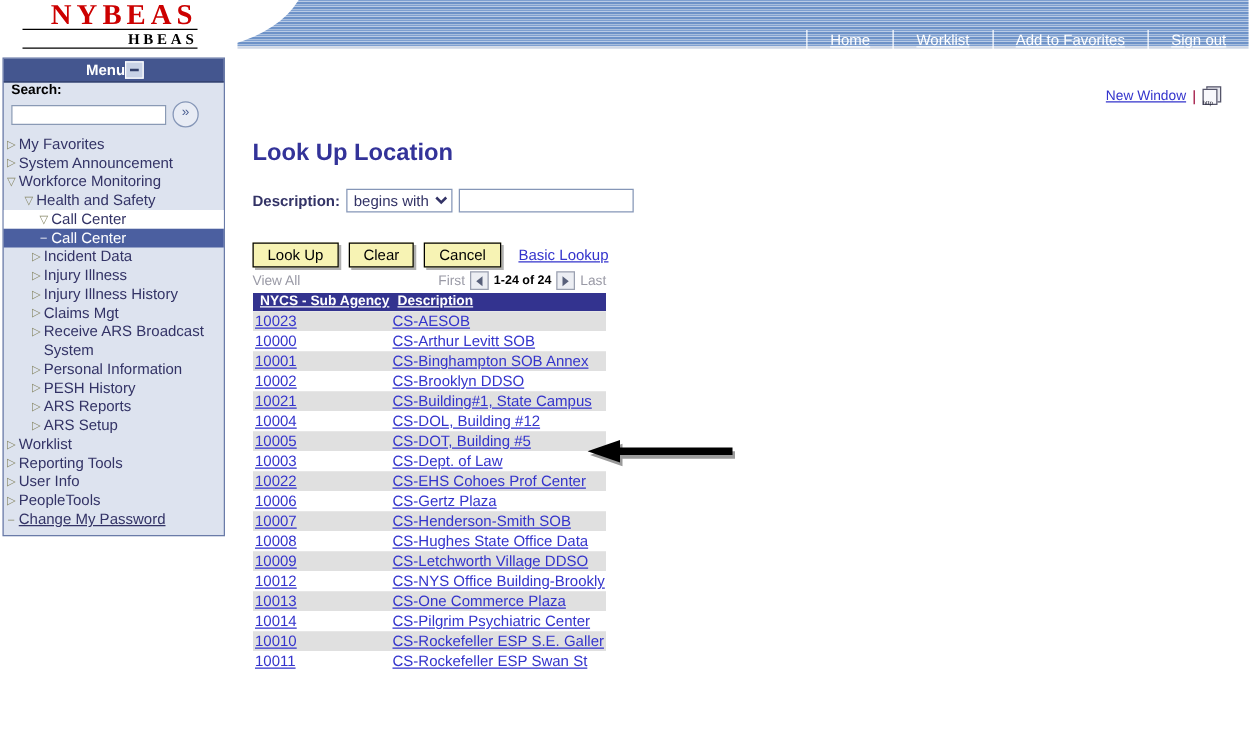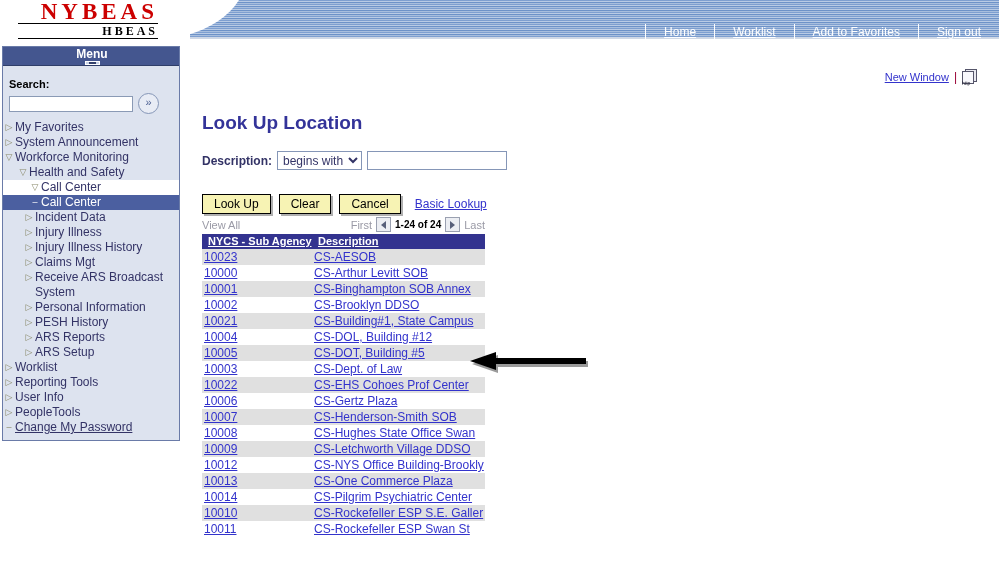--- a/index.html
+++ b/index.html
@@ -99,23 +99,22 @@
     width: 176px;
     border: 1px solid #6a7ba8;
     background: #dde3ef;
   }
   #menu-title {
     height: 18px;
     background: #44568f;
     border-bottom: 1px solid #2f3e69;
     display: flex;
     align-items: center;
-    justify-content: space-between;
+    justify-content: center;
     padding: 0 4px 0 6px;
-    flex-direction: column;
   }
   #menu-title .t {
     color: #ffffff;
     font-size: 12px;
     font-weight: bold;
   }
   #menu-collapse {
     width: 13px; height: 12px;
     background: #c8d2e6;
     border: 1px solid #ffffff;
@@ -123,21 +122,21 @@
     align-items: center;
     justify-content: center;
     cursor: pointer;
   }
   #menu-collapse i {
     display: block;
     width: 7px; height: 2px;
     background: #33406b;
   }
   #search-area {
-    padding: 12px 6px 6px 6px;
+    padding: 0 6px 6px 6px;
   }
   #search-label {
     font-size: 11px;
     font-weight: bold;
     color: #000;
     margin-bottom: 3px;
   }
   #search-row {
     display: flex;
     align-items: center;
@@ -611,21 +610,21 @@
         <tr class="even">
           <td><a>10006</a></td>
           <td><a>CS-Gertz Plaza</a></td>
         </tr>
         <tr class="odd">
           <td><a>10007</a></td>
           <td><a>CS-Henderson-Smith SOB</a></td>
         </tr>
         <tr class="even">
           <td><a>10008</a></td>
-          <td><a>CS-Hughes State Office Swan</a></td>
+          <td><a>CS-Hughes State Office Data</a></td>
         </tr>
         <tr class="odd">
           <td><a>10009</a></td>
           <td><a>CS-Letchworth Village DDSO</a></td>
         </tr>
         <tr class="even">
           <td><a>10012</a></td>
           <td><a>CS-NYS Office Building-Brookly</a></td>
         </tr>
         <tr class="odd">

